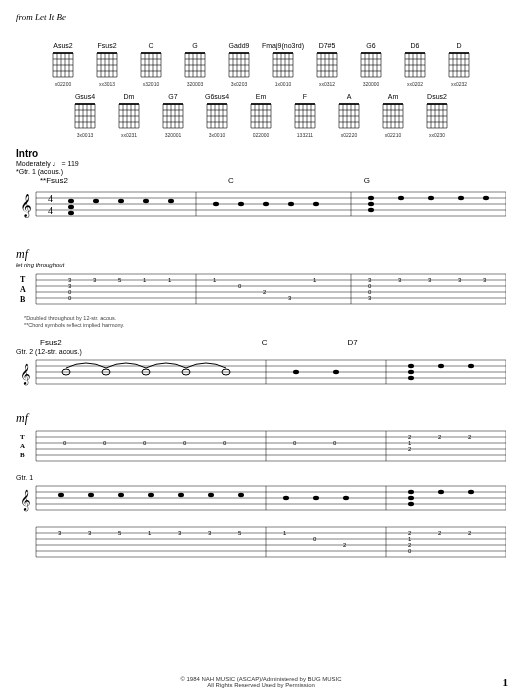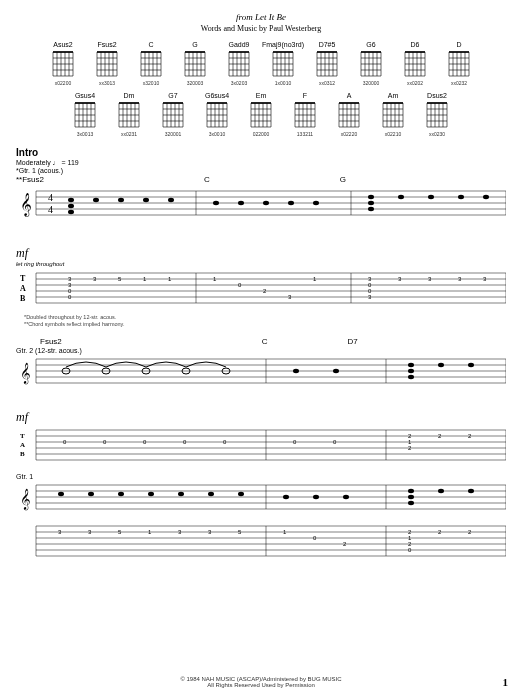--- a/index.html
+++ b/index.html
@@ -1,17 +1,17 @@
 <!DOCTYPE html>
 <html><head>
 <meta charset="utf-8">
 <style>
   body{margin:0;background:#fff;font-family:"Times New Roman",serif;width:522px;height:696px;position:relative;color:#000}
   .page{padding:12px 16px 8px 16px}
-  .header{text-align:center;margin-bottom:8px}
+  .header{text-align:left;margin-bottom:20px}
   .from{font-size:9px;font-style:italic}
   .title{font-size:26px;font-weight:bold;line-height:1;margin-top:2px}
   .credits{font-size:8px;margin-top:2px}
   .chord-grid{display:flex;flex-wrap:wrap;justify-content:center;gap:6px 10px;margin:6px 30px 10px 30px}
   .chord{display:flex;flex-direction:column;align-items:center;width:34px}
   .chord-name{font-size:7px;font-family:Arial,sans-serif;margin-bottom:1px}
   .chord-diag{width:26px;height:30px}
   .chord-fing{font-size:5px;font-family:Arial,sans-serif;margin-top:1px;color:#333}
   .section{margin-top:10px}
   .marking{font-size:10px;font-family:Arial,sans-serif;font-weight:bold}
@@ -26,21 +26,20 @@
   .foot{font-size:5.5px;font-family:Arial,sans-serif;margin:1px 0 0 8px;color:#444}
   .copyright{position:absolute;bottom:8px;left:0;right:0;text-align:center;font-size:6px;font-family:Arial,sans-serif;color:#333}
   .pgnum{position:absolute;bottom:8px;right:14px;font-size:11px;font-weight:bold}
 </style>
 </head>
 <body>
 
 <div class="page">
   <div class="header">
     <div class="from">from Let It Be</div>
-    <div class="credits">Words and Music by Paul Westerberg</div>
   </div>
 
   <div class="chord-grid" id="chord-grid">
       <div class="chord">
         <div class="chord-name">Asus2</div>
         <svg class="chord-diag" viewBox="0 0 26 30">
           <g stroke="#000" stroke-width="0.6">
             <line x1="3" y1="3" x2="3" y2="27"></line>
             <line x1="7" y1="3" x2="7" y2="27"></line>
             <line x1="11" y1="3" x2="11" y2="27"></line>
@@ -417,21 +416,21 @@
         </svg>
         <div class="chord-fing">xx0230</div>
       </div>
     </div>
 
   <div class="section">
     <div class="marking">Intro</div>
     <div class="tempo">Moderately ♩ = 119</div>
     <div class="gtr">*Gtr. 1 (acous.)</div>
     <div class="chord-row">
-      <span style="">**Fsus2</span>
+      <span style="margin-left:24px">**Fsus2</span>
       <span style="margin-left:160px">C</span>
       <span style="margin-left:130px">G</span>
     </div>
     <svg class="staff" viewBox="0 0 490 42">
       <g stroke="#000" stroke-width="0.5">
         <line x1="20" y1="6" x2="490" y2="6"></line>
           <line x1="20" y1="12" x2="490" y2="12"></line>
         <line x1="20" y1="18" x2="490" y2="18"></line>
           <line x1="20" y1="24" x2="490" y2="24"></line>
         <line x1="20" y1="30" x2="490" y2="30"></line>

